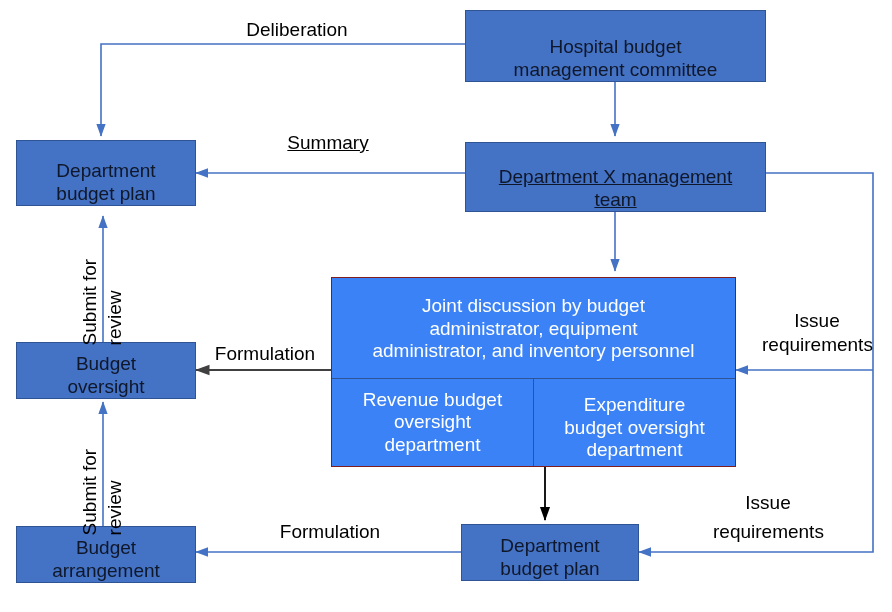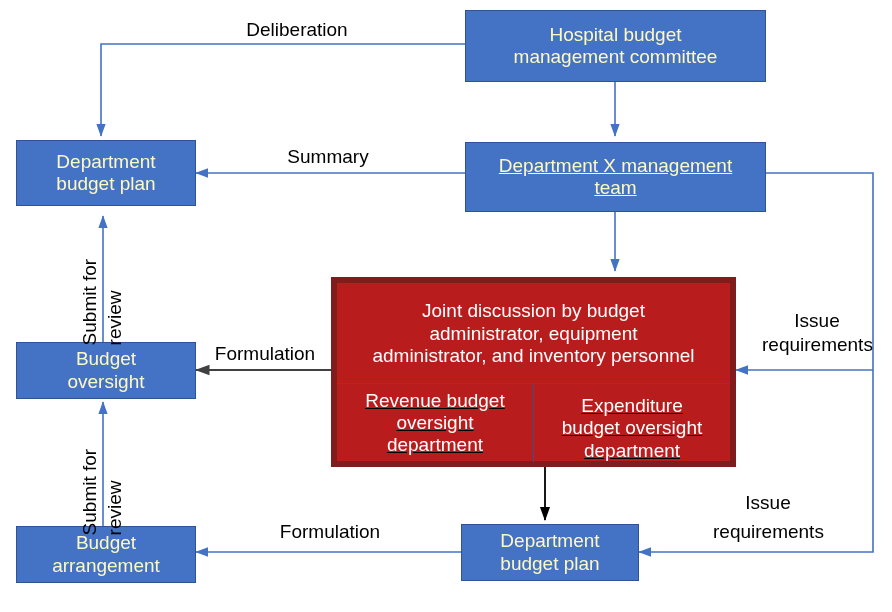--- a/index.html
+++ b/index.html
@@ -8,52 +8,51 @@
     width:892px;height:612px;
     background:#ffffff;
     font-family:"Liberation Sans", sans-serif;
     overflow:hidden;
   }
   svg.edges{position:absolute;left:0;top:0;width:892px;height:612px;}
   .node{
     position:absolute;
     background:#4472C4;
     border:1px solid #2F5496;
-    color:#fef9c3;
+    color:#0f172a;
     display:flex;
-    align-items:center;
+    align-items:flex-end;
     justify-content:center;
     text-align:center;
     line-height:1.18;
     box-sizing:border-box;
     font-size:19px;
   }
   .node.big{font-size:19px;}
   .composite{
     position:absolute;
-    background:#b91c1c;
-    border:6px solid #7f1d1d;
+    background:#3b82f6;
+    border:1px solid #7f1d1d;
     box-sizing:border-box;
     display:flex;
     flex-direction:column;
   }
   .composite .head{
     color:#ffffff;
     text-align:center;
     font-size:19px;
     line-height:1.2;
     padding:4px 2px 2px 2px;
     display:flex;align-items:center;justify-content:center;
     flex:0 0 94px;
   }
   .composite .subrow{
     flex:1 1 auto;
     display:flex;
     border-top:1px solid #2F5496;
-    text-decoration:underline;
   }
   .composite .sub{
     flex:1 1 50%;
     color:#ffffff;
     font-size:19px;
     line-height:1.18;
     display:flex;align-items:center;justify-content:center;
     text-align:center;
     padding:0 4px;
   }
@@ -160,21 +159,21 @@
 arrangement</span>
   </div>
 
   <div class="node" style="left:461px;top:524px;width:178px;height:57px;">
     <span style="white-space:pre-line;">Department
 budget plan</span>
   </div>
 
   <div class="elabel" style="left:222px;top:19px;width:150px;">Deliberation</div>
 
-  <div class="elabel" style="left:268px;top:146px;width:120px;">Summary</div>
+  <div class="elabel" style="left:268px;top:132px;width:120px;text-decoration:underline;">Summary</div>
 
   <div class="elabel rot" style="left:101px;top:323px;">Submit for</div>
   <div class="elabel rot" style="left:126px;top:323px;">review</div>
 
   <div class="elabel rot" style="left:101px;top:513px;">Submit for</div>
   <div class="elabel rot" style="left:126px;top:513px;">review</div>
 
   <div class="elabel" style="left:200px;top:343px;width:130px;">Formulation</div>
 
   <div class="elabel" style="left:265px;top:521px;width:130px;">Formulation</div>

